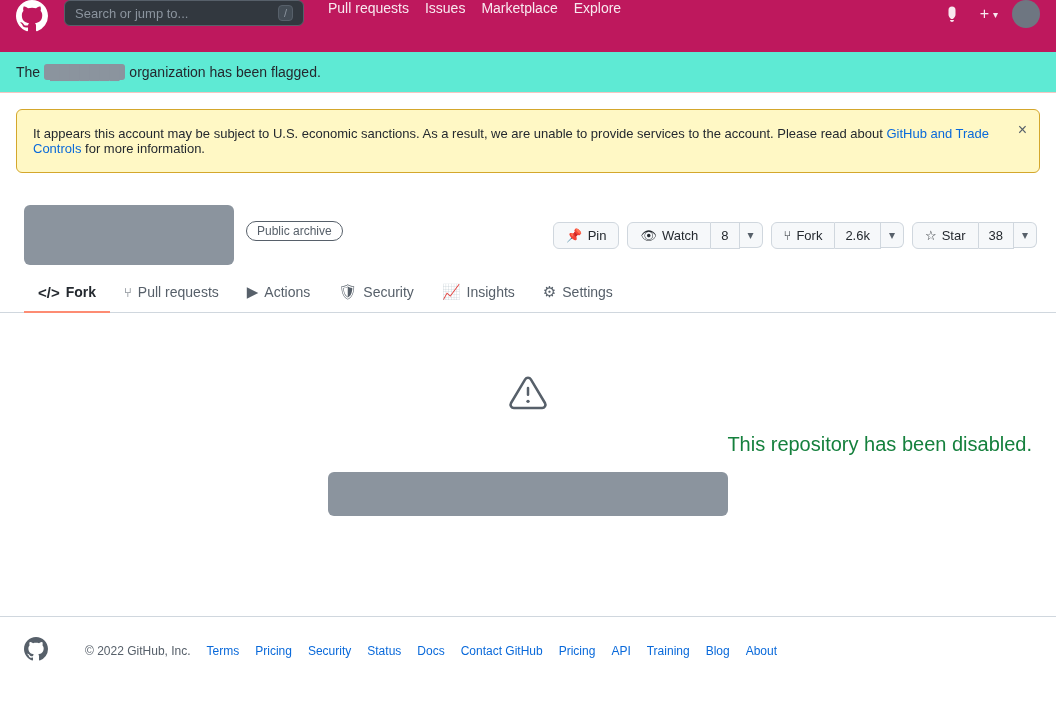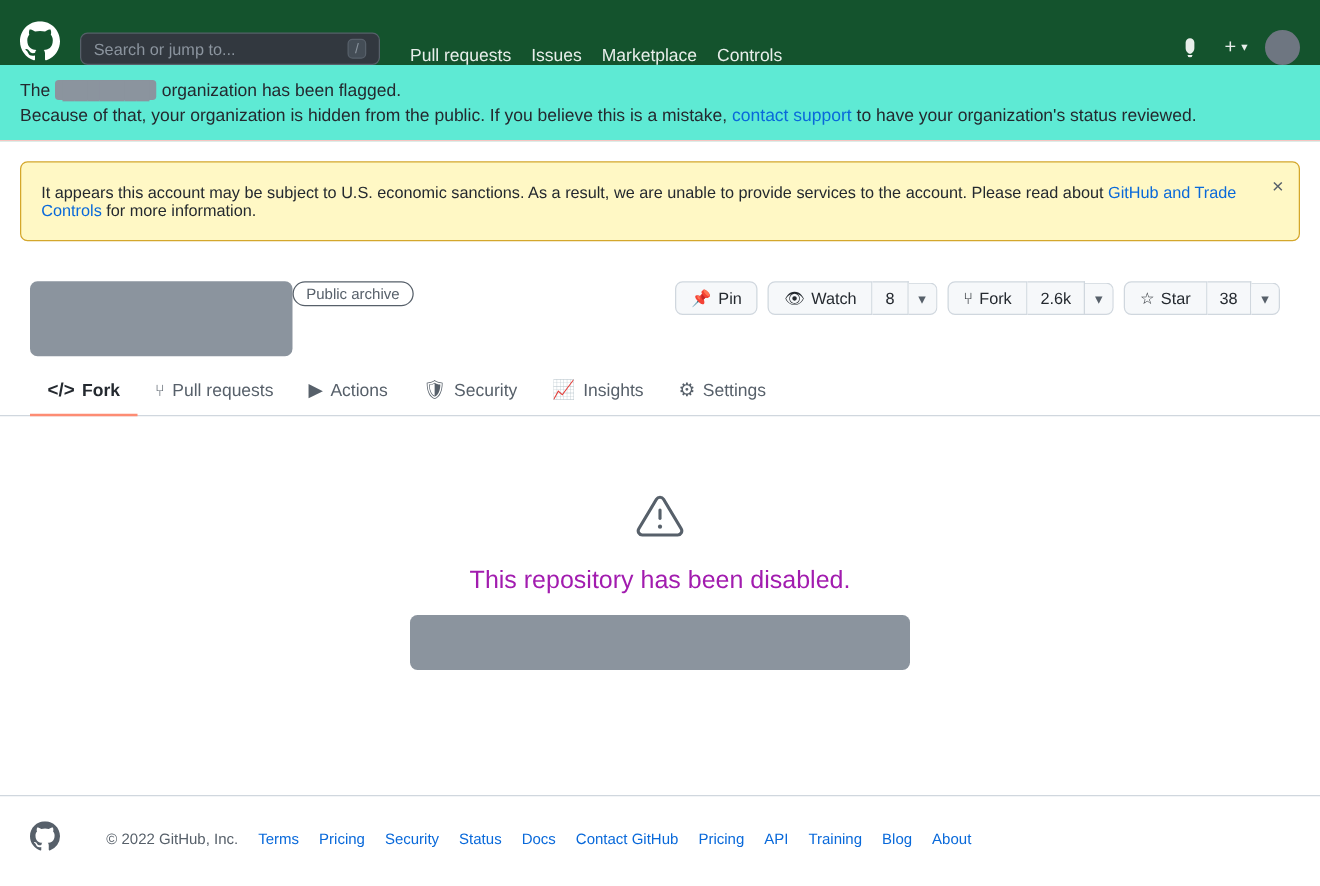--- a/index.html
+++ b/index.html
@@ -1,22 +1,22 @@
 <!DOCTYPE html>
 <html><head>
   <meta charset="utf-8">
   <style>
     * { box-sizing: border-box; margin: 0; padding: 0; }
     body { font-family: -apple-system, BlinkMacSystemFont, "Segoe UI", Helvetica, Arial, sans-serif; font-size: 14px; color: #24292f; background: #fff; }
 
     
     .navbar {
-      background: #14532d;
-      display: flex;
-      align-items: flex-end;
+      background: #be185d;
+      display: flex;
+      align-items: flex-start;
       padding: 0 16px;
       height: 52px;
       gap: 16px;
     }
     .navbar-logo {
       color: #fff;
       flex-shrink: 0;
     }
     .navbar-logo svg { width: 32px; height: 32px; fill: #fff; }
     .search-box {
@@ -112,23 +112,24 @@
       cursor: pointer;
       font-size: 16px;
       color: #57606a;
       line-height: 1;
     }
     .banner-sanctions p { margin-bottom: 8px; }
     .banner-sanctions p:last-child { margin-bottom: 0; }
 
     
     .repo-header {
-      padding: 16px 32px 0 24px;
-      display: flex;
-      align-items: flex-start;
+      padding: 16px 19px 0 24px;
+      display: flex;
+      align-items: center;
+      gap: 12px;
     }
     .repo-avatar {
       width: 210px;
       height: 60px;
       background: #8b949e;
       border-radius: 6px;
       flex-shrink: 0;
     }
     .repo-info {
       flex: 1;
@@ -231,22 +232,23 @@
     }
     .disabled-icon {
       font-size: 32px;
       color: #57606a;
       margin-bottom: 12px;
     }
     .disabled-icon svg { width: 40px; height: 40px; stroke: #57606a; fill: none; stroke-width: 2; }
     .disabled-title {
       font-size: 20px;
       font-weight: 400;
-      color: #a21caf;
+      color: #15803d;
       margin-bottom: 16px;
+      text-align: right;
     }
     .disabled-btn {
       background: #8b949e;
       color: #fff;
       border: none;
       border-radius: 6px;
       padding: 8px 60px;
       font-size: 13px;
       cursor: pointer;
       min-width: 400px;
@@ -288,21 +290,21 @@
 
   <div class="search-box">
     <span>Search or jump to...</span>
     <span class="search-shortcut">/</span>
   </div>
 
   <div class="nav-links">
     <a class="nav-link" href="#">Pull requests</a>
     <a class="nav-link" href="#">Issues</a>
     <a class="nav-link" href="#">Marketplace</a>
-    <a class="nav-link" href="#">Controls</a>
+    <a class="nav-link" href="#">Explore</a>
   </div>
 
   <div class="navbar-right">
     <button class="icon-btn">
       <svg width="16" height="16" viewBox="0 0 16 16" fill="#fff">
           <path d="M8 16a2 2 0 001.985-1.75c.017-.137-.097-.25-.235-.25h-3.5c-.138 0-.252.113-.235.25A2 2 0 008 16zm.694-3H7.306l-.101-.07C5.37 11.65 4.5 10.073 4.5 8.5V4a3.5 3.5 0 117 0v4.5c0 1.573-.87 3.15-2.706 4.43L8.694 13z"></path>
         </svg>
     </button>
     <button class="icon-btn">
       <span>+</span>
@@ -310,25 +312,20 @@
     </button>
     <button class="avatar-btn"></button>
   </div>
 </nav>
 
 <div class="banner-flagged">
   <div>
     <span>The</span>
     <strong> <span style="background:#8b949e; color:#8b949e; border-radius:3px; padding:0 6px;">███████</span> </strong>
     <span>organization has been flagged.</span>
-  </div>
-  <div style="margin-top:4px;">
-    <span>Because of that, your organization is hidden from the public. If you believe this is a mistake,</span>
-    <a href="#" style="color:#0969da;">contact support</a>
-    <span>to have your organization's status reviewed.</span>
   </div>
 </div>
 
 <div class="banner-sanctions">
   <button class="close-btn">×</button>
   <p>
     <span>It appears this account may be subject to U.S. economic sanctions. As a result, we are unable to provide services to the account. Please read about</span>
     <a href="#">GitHub and Trade Controls</a>
     <span>for more information.</span>
   </p>

